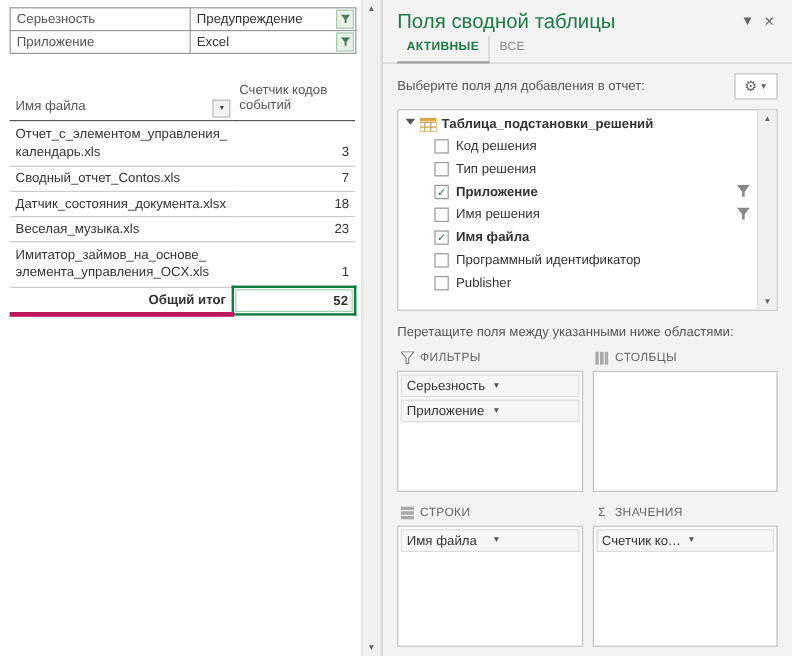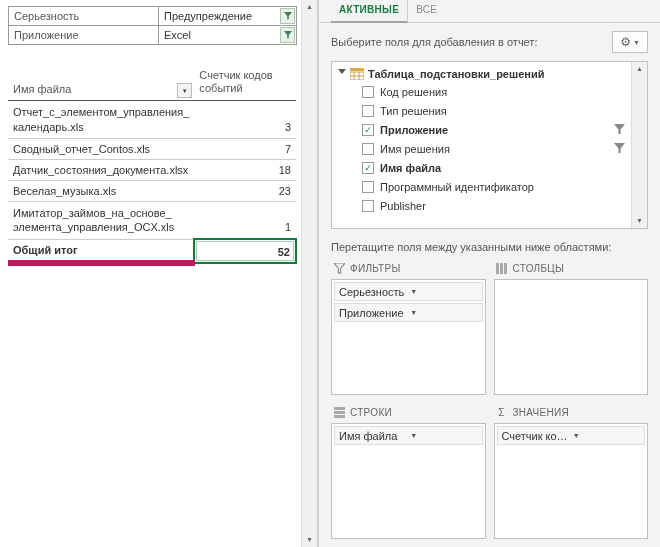--- a/index.html
+++ b/index.html
@@ -79,21 +79,22 @@
     padding: 4px 5px;
     border-bottom: 1px solid #ccc;
     font-size: 11px;
     vertical-align: bottom;
   }
   .data-table td.r { text-align: right; }
   .data-table tr.two-line td { height: 32px; line-height: 1.3; }
   .grand-total td {
     font-weight: bold;
     border-top: 1px solid #888;
-    border-bottom: 6px solid #be185d;
+    border-bottom: 4px solid #be185d;
+    text-align: right;
   }
   .selected-cell {
     border: 2px solid #0f7b3f !important;
     outline: 1px solid #a0d0b0;
     outline-offset: -3px;
   }
   .dd-box-hdr {
     position: absolute;
     right: 2px; bottom: 2px;
     width: 15px; height: 15px;
@@ -364,20 +365,25 @@
           <td>Общий итог</td>
           <td class="r selected-cell">52</td>
         </tr>
       </tbody>
     </table>
   </div>
   <div class="scrollbar-v-left"></div>
 </div>
 
 <div class="right-pane">
+  <div class="pane-header">
+    <div class="pane-title">Поля сводной таблицы</div>
+    <div class="pane-ctrl">▼</div>
+    <div class="pane-ctrl">✕</div>
+  </div>
   <div class="tabs">
     <div class="tab active">АКТИВНЫЕ</div>
     <div class="tab">ВСЕ</div>
   </div>
   <div class="instruct-row">
     <div class="instruct-text">Выберите поля для добавления в отчет:</div>
     <div class="tools-btn">
       <span class="gear">⚙</span>
       <span class="tools-arr">▼</span>
     </div>

